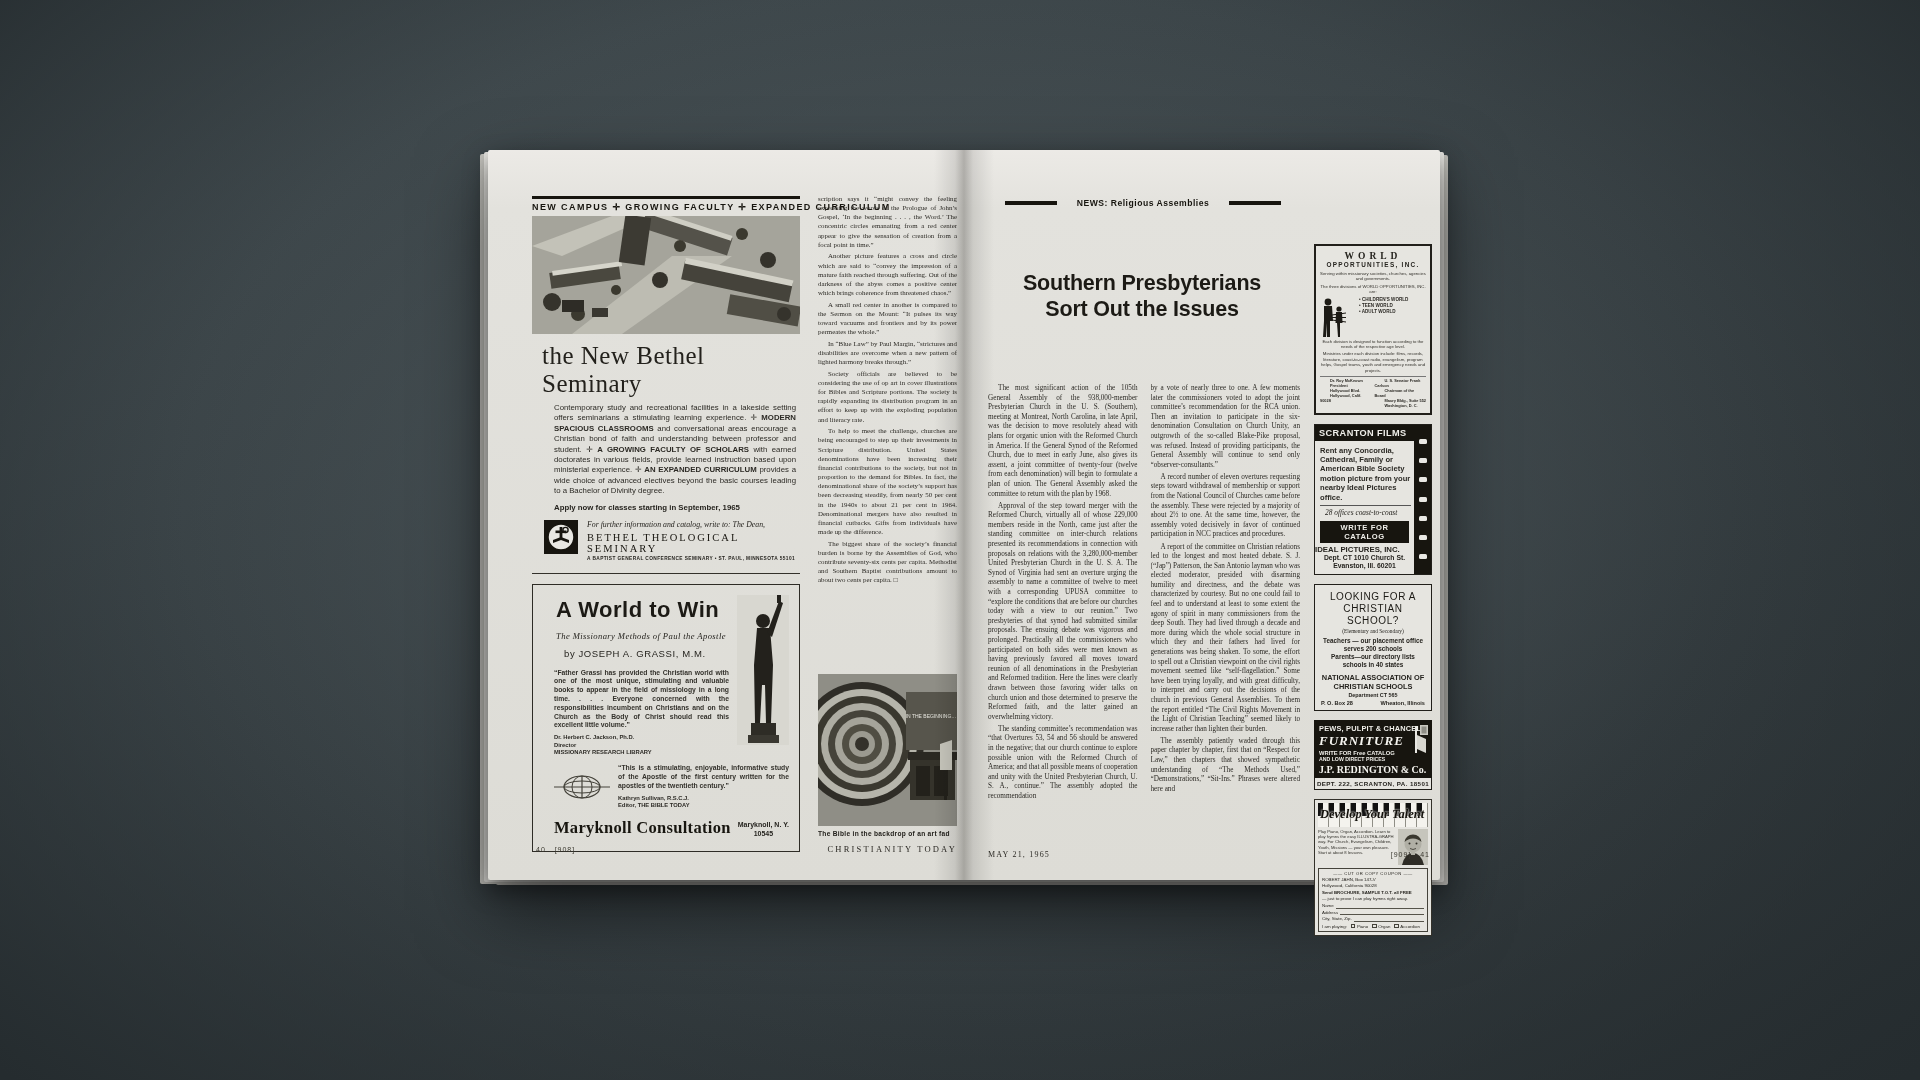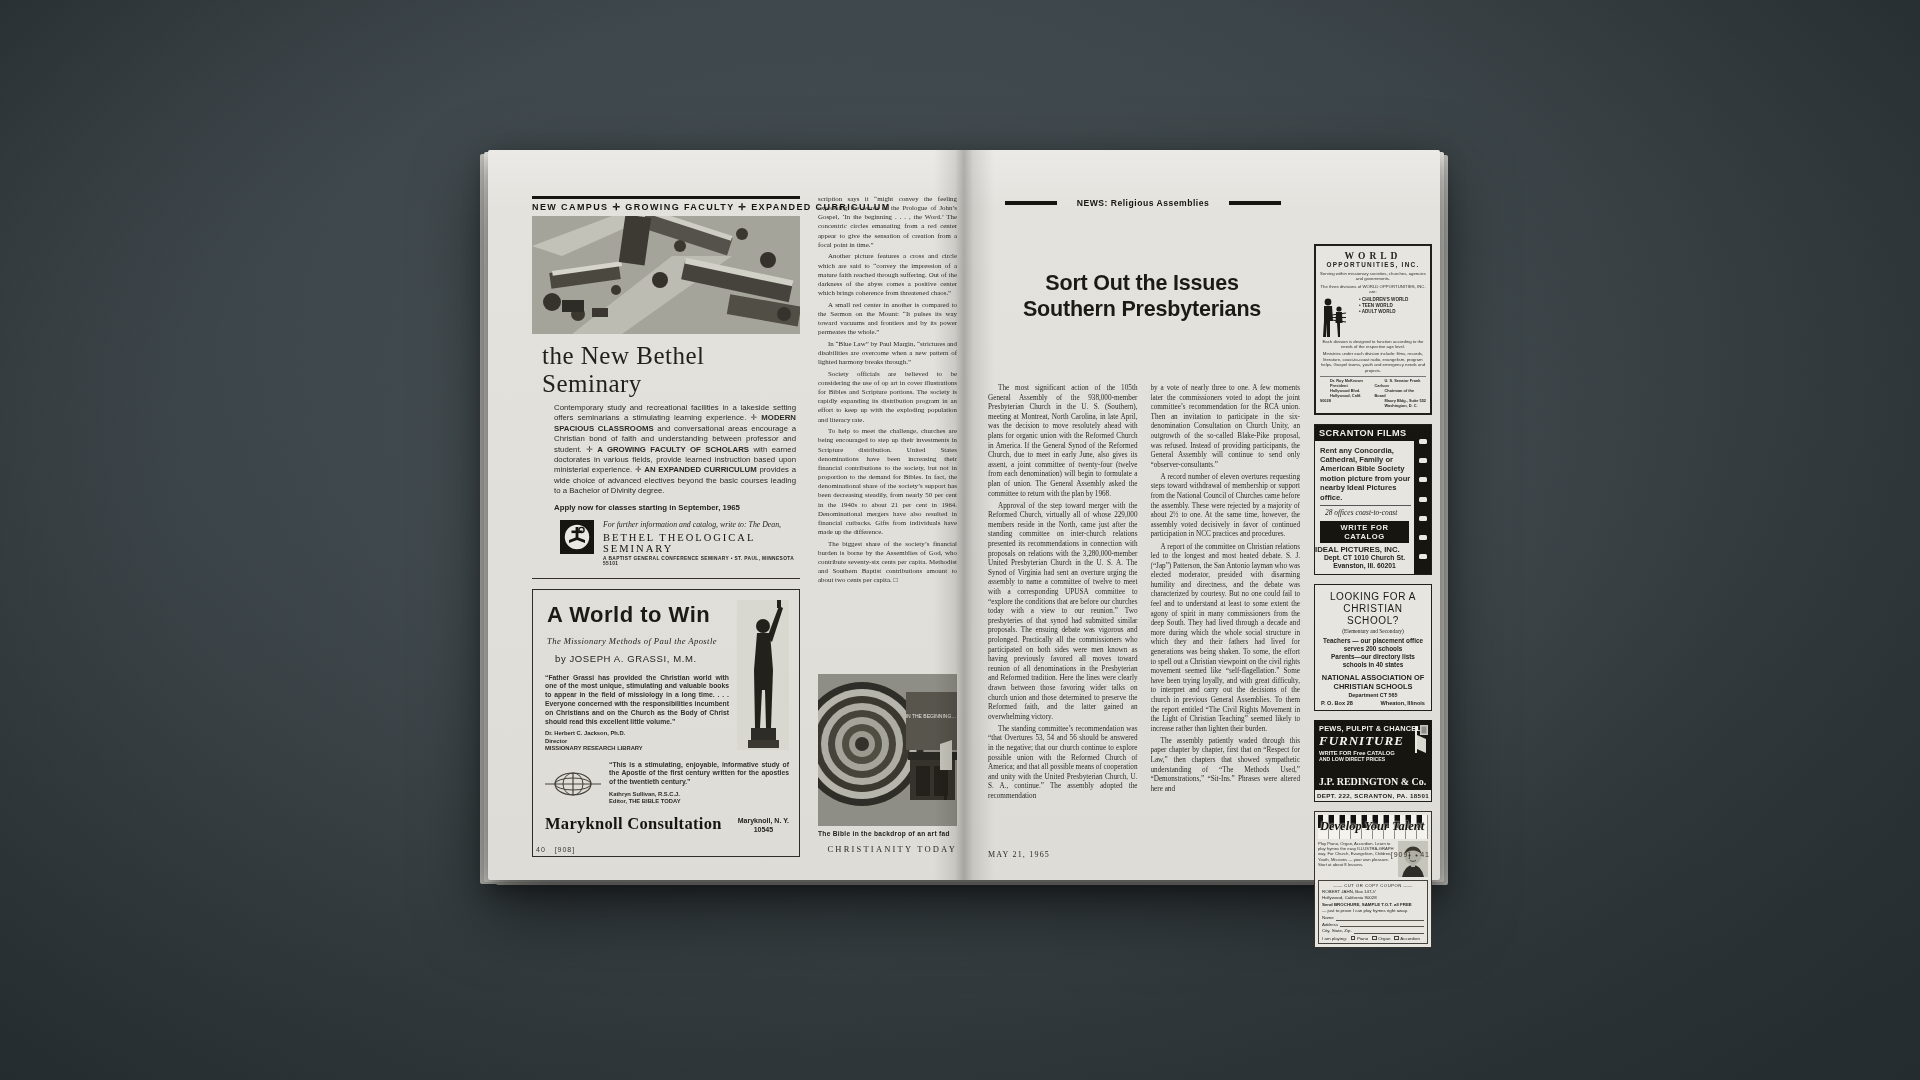--- a/index.html
+++ b/index.html
@@ -27,28 +27,28 @@
   .para.noindent{text-indent:0;}
 
   
   .colA{position:absolute;left:44px;top:46px;width:268px;}
   .banner-rule{height:3px;background:#17150f;margin-bottom:3px;}
   .banner{font-family:"Liberation Sans",sans-serif;font-weight:bold;font-size:9px;letter-spacing:1.4px;color:#17150f;margin-bottom:4px;white-space:nowrap;}
   .campus{display:block;width:268px;height:118px;background:#a3a29a;}
   .bethel-head{font-size:25px;letter-spacing:.5px;color:#23211c;margin:8px 0 5px 10px;}
   .bethel-body{font-family:"Liberation Sans",sans-serif;font-size:7.8px;line-height:10.4px;text-align:justify;color:#2c2a25;padding:0 4px 0 22px;}
   .apply{font-family:"Liberation Sans",sans-serif;font-weight:bold;font-size:7.8px;margin:6px 0 8px 22px;}
-  .bethel-contact{display:flex;gap:9px;margin-left:28px;align-items:flex-start;}
+  .bethel-contact{display:flex;gap:9px;margin-left:12px;align-items:flex-start;}
   .bethel-logo{flex:0 0 34px;}
   .contact-intro{font-style:italic;font-size:7.8px;margin-bottom:3px;}
   .school-name{font-size:10.5px;letter-spacing:2px;color:#17150f;}
   .school-tag{font-family:"Liberation Sans",sans-serif;font-size:4.8px;font-weight:bold;letter-spacing:.4px;margin-top:2px;}
   .ad-divider{margin:12px 0 10px 0;border-top:1.5px solid #33312a;}
 
-  .wtw{border:1.5px solid #2e2c26;padding:10px 10px 8px 12px;position:relative;min-height:268px;}
+  .wtw{border:1.5px solid #2e2c26;padding:10px 10px 8px 21px;position:relative;min-height:268px;}
   .wtw-title{font-family:"Liberation Sans",sans-serif;font-weight:bold;font-size:22px;letter-spacing:.5px;color:#1c1a15;margin:2px 0 8px 2px;}
   .wtw-sub{font-style:italic;font-size:8.6px;letter-spacing:.4px;margin-bottom:7px;margin-left:2px;}
   .wtw-by{font-family:"Liberation Sans",sans-serif;font-size:9.5px;letter-spacing:.6px;margin-bottom:10px;margin-left:10px;}
   .wtw-main{display:flex;gap:8px;}
   .wtw-textcol{width:185px;}
   .wtw-quote{font-family:"Liberation Sans",sans-serif;font-size:6.8px;line-height:8.8px;font-weight:bold;text-align:justify;color:#33312b;}
   .wtw-attr{font-family:"Liberation Sans",sans-serif;font-size:5.8px;line-height:7.4px;font-weight:bold;margin-top:4px;color:#2c2a25;}
   .statue{flex:0 0 52px;height:150px;}
   .wtw-q2row{display:flex;gap:8px;align-items:flex-start;margin-top:8px;}
   .globe{flex:0 0 56px;margin-top:8px;}
@@ -110,21 +110,21 @@
   .school-line{font-family:"Liberation Sans",sans-serif;font-weight:bold;font-size:6.4px;line-height:8.2px;}
   .school-org{font-family:"Liberation Sans",sans-serif;font-weight:bold;font-size:7.4px;line-height:9px;margin-top:3px;}
   .school-dept{font-family:"Liberation Sans",sans-serif;font-weight:bold;font-size:5.4px;margin-top:1px;}
   .school-addr{display:flex;justify-content:space-between;font-family:"Liberation Sans",sans-serif;font-weight:bold;font-size:5.6px;margin-top:2px;padding:0 2px;}
 
   .furn{background:#17150f;color:#efeee9;padding:4px 5px 3px 5px;position:relative;}
   .furn-l1{font-family:"Liberation Sans",sans-serif;font-weight:bold;font-size:7.4px;letter-spacing:.2px;}
   .furn-l2{font-family:"Liberation Serif",serif;font-style:italic;font-weight:bold;font-size:13px;letter-spacing:1px;color:#f5f4ef;}
   .furn-l3{font-family:"Liberation Sans",sans-serif;font-size:5.8px;font-weight:bold;margin-top:1px;}
   .furn-l4{font-family:"Liberation Sans",sans-serif;font-size:5.2px;font-weight:bold;}
-  .furn-co{font-family:"Liberation Serif",serif;font-weight:bold;font-size:10px;margin-top:14px;color:#f5f4ef;}
+  .furn-co{font-family:"Liberation Serif",serif;font-weight:bold;font-size:10px;margin-top:2px;color:#f5f4ef;}
   .furn-pew{position:absolute;right:4px;top:5px;}
   .furn-addr{font-family:"Liberation Sans",sans-serif;font-weight:bold;font-size:6.2px;letter-spacing:.4px;text-align:center;padding:2px 0;color:#26241f;background:#e6e5e0;border:1px solid #211f1a;border-top:none;}
 
   .talent{border:1px solid #33312a;background:#e6e5e0;padding:3px;}
   .keys{position:relative;height:24px;background:
      repeating-linear-gradient(90deg,#111 0 5px,transparent 5px 11px) top/100% 55% no-repeat,
      repeating-linear-gradient(90deg,#f4f3ee 0 10px,#8f8e86 10px 11px);}
   .talent-script{position:absolute;left:2px;top:4px;font-family:"Liberation Serif",serif;font-style:italic;font-weight:bold;font-size:12.5px;color:#14120d;text-shadow:0 0 2px #e6e5e0,0 0 2px #e6e5e0;white-space:nowrap;}
   .talent-mid{display:flex;gap:3px;margin-top:2px;}
   .talent-pitch{flex:1;font-family:"Liberation Sans",sans-serif;font-size:4.2px;line-height:5.4px;text-align:left;color:#33312b;}
@@ -290,22 +290,22 @@
 
     <div class="page page-right">
 
       <div class="kicker">
         <span class="kbar"></span>
         <span class="kicker-text">NEWS: Religious Assemblies</span>
         <span class="kbar"></span>
       </div>
 
       <div class="headline">
+        <div>Southern Presbyterians</div>
         <div>Sort Out the Issues</div>
-        <div>Southern Presbyterians</div>
       </div>
 
       <div class="cols">
         <div class="col">
             <p class="para">The most significant action of the 105th General Assembly of the 938,000-member Presbyterian Church in the U. S. (Southern), meeting at Montreat, North Carolina, in late April, was the decision to move resolutely ahead with plans for organic union with the Reformed Church in America. If the General Synod of the Reformed Church, due to meet in early June, also gives its assent, a joint committee of twenty-four (twelve from each denomination) will begin to formulate a plan of union. The General Assembly asked the committee to return with the plan by 1968.</p>
             <p class="para">Approval of the step toward merger with the Reformed Church, virtually all of whose 229,000 members reside in the North, came just after the standing committee on inter-church relations presented its recommendations in connection with proposals on relations with the 3,280,000-member United Presbyterian Church in the U. S. A. The Synod of Virginia had sent an overture urging the assembly to name a committee of twelve to meet with a corresponding UPUSA committee to “explore the conditions that are before our churches today with a view to our reunion.” Two presbyteries of that synod had submitted similar proposals. The ensuing debate was vigorous and prolonged. Practically all the commissioners who participated on both sides were men known as having previously favored all moves toward reunion of all denominations in the Presbyterian and Reformed tradition. Here the lines were clearly drawn between those favoring wider talks on church union and those determined to preserve the Reformed faith, and the latter gained an overwhelming victory.</p>
             <p class="para">The standing committee’s recommendation was “that Overtures 53, 54 and 56 should be answered in the negative; that our church continue to explore possible union with the Reformed Church of America; and that all possible means of cooperation and unity with the United Presbyterian Church, U. S. A., continue.” The assembly adopted the recommendation</p>
           </div>
         <div class="col">
             <p class="para noindent">by a vote of nearly three to one. A few moments later the commissioners voted to adopt the joint committee’s recommendation for the RCA union. Then an invitation to participate in the six-denomination Consultation on Church Unity, an outgrowth of the so-called Blake-Pike proposal, was refused. Instead of providing participants, the General Assembly will continue to send only “observer-consultants.”</p>

